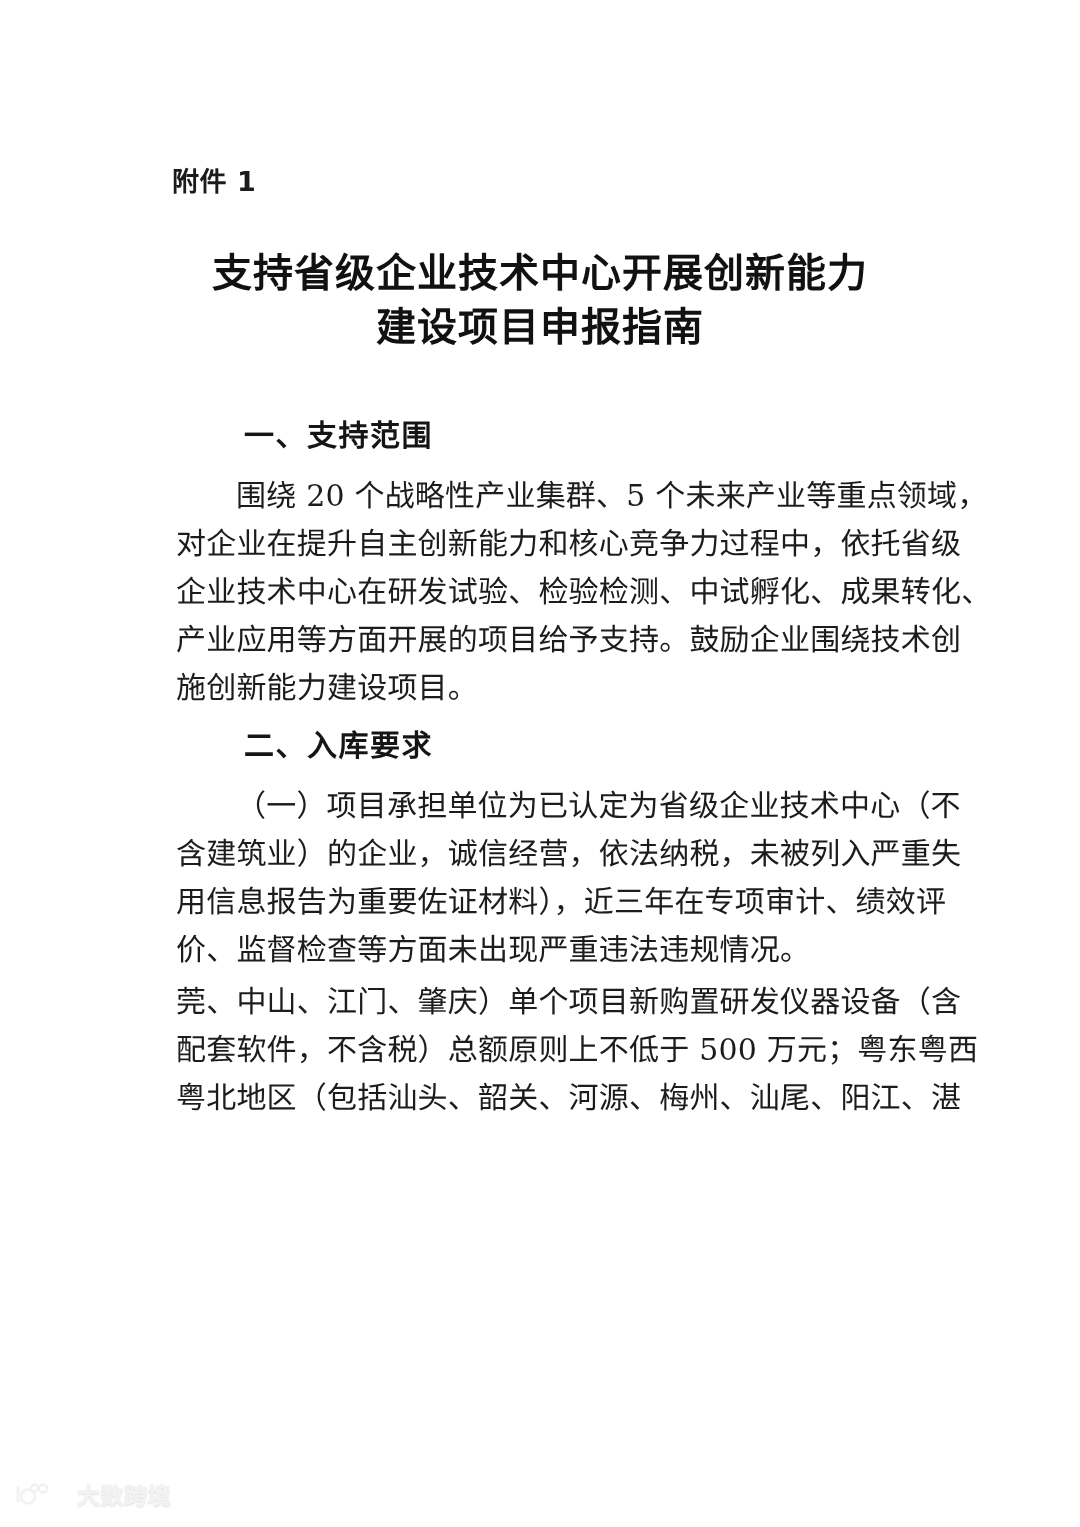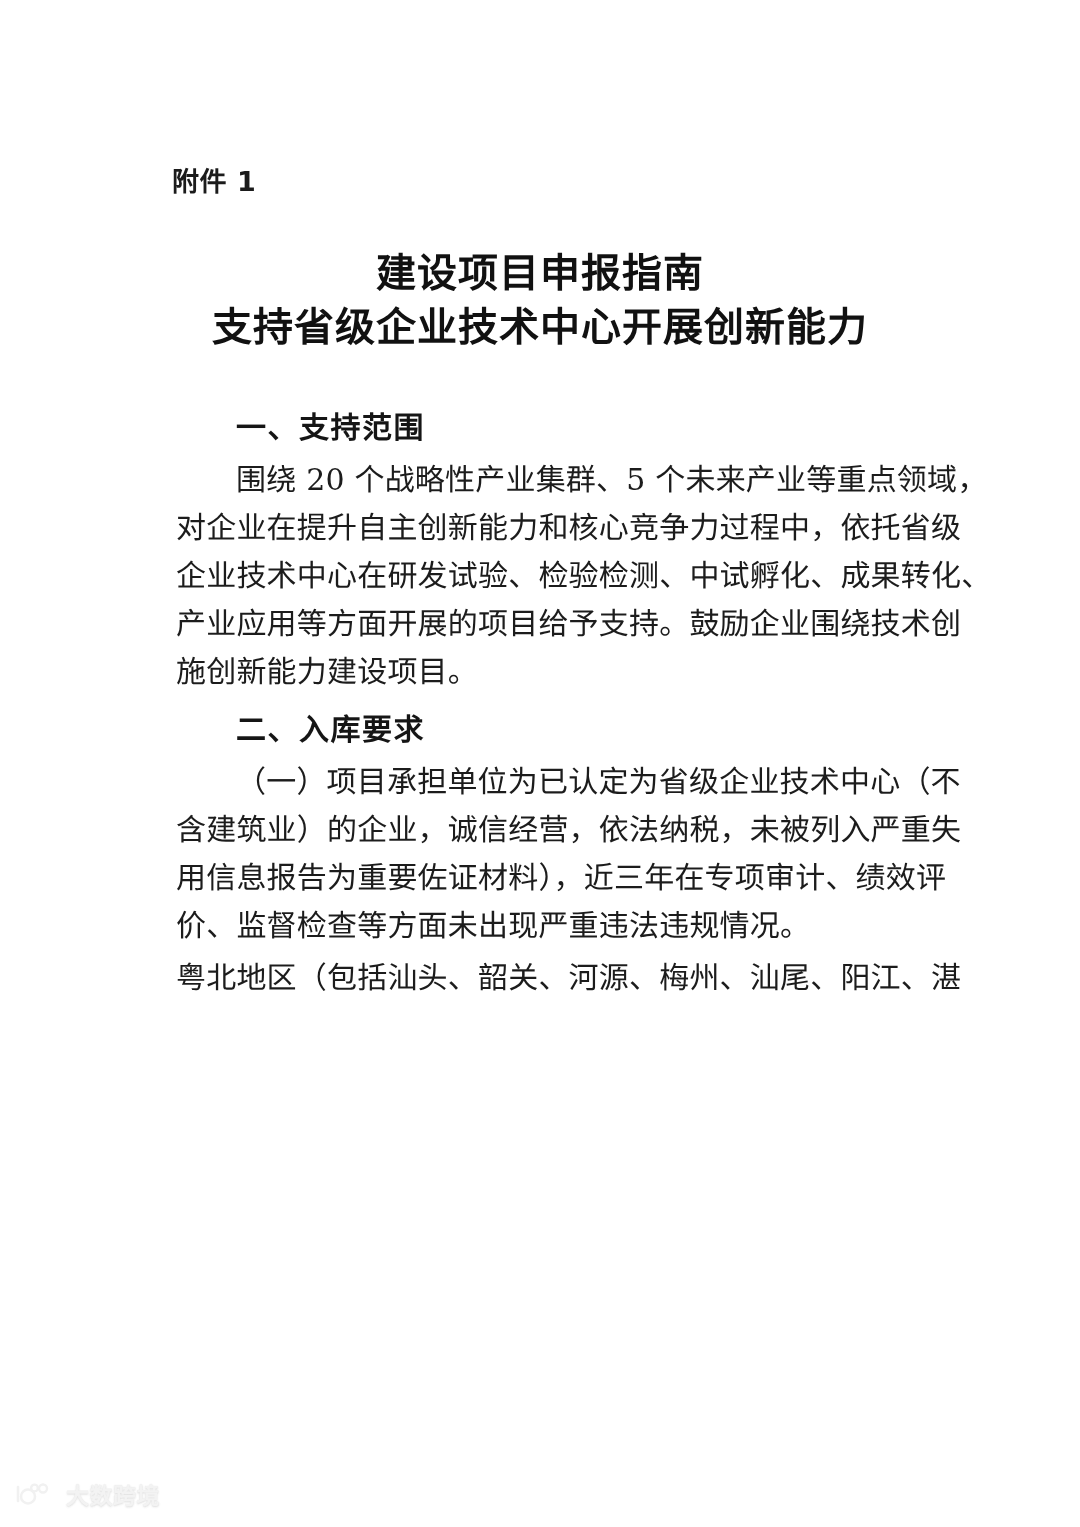--- a/index.html
+++ b/index.html
@@ -61,21 +61,21 @@
   }
 
   .section-heading {
     font-family: "DejaVu Sans", "Liberation Sans", sans-serif;
     font-weight: bold;
     font-size: 30px;
     line-height: 48px;
     letter-spacing: 1.5px;
     color: #151515;
     text-indent: 60px;
-    margin: 4px;
+    margin: 12px;
   }
 
   .section-heading.spaced-above {
     margin-top: 10px;
   }
 
   .para {
     margin: 4px;
     font-family: "DejaVu Serif", "Liberation Serif", serif;
     font-size: 30px;
@@ -94,21 +94,21 @@
     text-indent: 60px;
   }
 
   
   .watermark {
     position: absolute;
     left: 14px;
     bottom: 16px;
     display: flex;
     align-items: center;
-    gap: 12px;
+    gap: 23px;
     opacity: 0.92;
     user-select: none;
   }
   .watermark-mark {
     width: 40px;
     height: 24px;
     position: relative;
     flex: none;
   }
   .watermark-text {
@@ -124,22 +124,22 @@
   }
 </style>
 </head>
 <body>
 
 <div class="page">
 
   <div class="attachment-label">附件 1</div>
 
   <div class="doc-title">
+    <span class="title-line">支持省级企业技术中心开展创新能力</span>
     <span class="title-line">建设项目申报指南</span>
-    <span class="title-line">支持省级企业技术中心开展创新能力</span>
   </div>
 
   <div class="content">
 
     <p class="section-heading">一、支持范围</p>
 
     <div class="para">
       <span class="pline indented">围绕 20 个战略性产业集群、5 个未来产业等重点领域，</span>
       <span class="pline">对企业在提升自主创新能力和核心竞争力过程中，依托省级</span>
       <span class="pline">企业技术中心在研发试验、检验检测、中试孵化、成果转化、</span>
@@ -153,20 +153,22 @@
       <span class="pline indented">（一）项目承担单位为已认定为省级企业技术中心（不</span>
       <span class="pline">含建筑业）的企业，诚信经营，依法纳税，未被列入严重失</span>
       <span class="pline">用信息报告为重要佐证材料），近三年在专项审计、绩效评</span>
       <span class="pline">价、监督检查等方面未出现严重违法违规情况。</span>
     </div>
 
     <div class="para">
     </div>
 
     <div class="para">
+      <span class="pline">莞、中山、江门、肇庆）单个项目新购置研发仪器设备（含</span>
+      <span class="pline">配套软件，不含税）总额原则上不低于 500 万元；粤东粤西</span>
       <span class="pline">粤北地区（包括汕头、韶关、河源、梅州、汕尾、阳江、湛</span>
     </div>
 
   </div>
 
   <div class="watermark">
     <span class="watermark-mark">
       <svg width="40" height="24" viewBox="0 0 40 24" aria-hidden="true">
         <path d="M4 5 L4 19" stroke="#f0f0f0" stroke-width="2.6" stroke-linecap="round" fill="none"></path>
         <circle cx="14" cy="14.5" r="7" fill="none" stroke="#f0f0f0" stroke-width="2.6"></circle>

